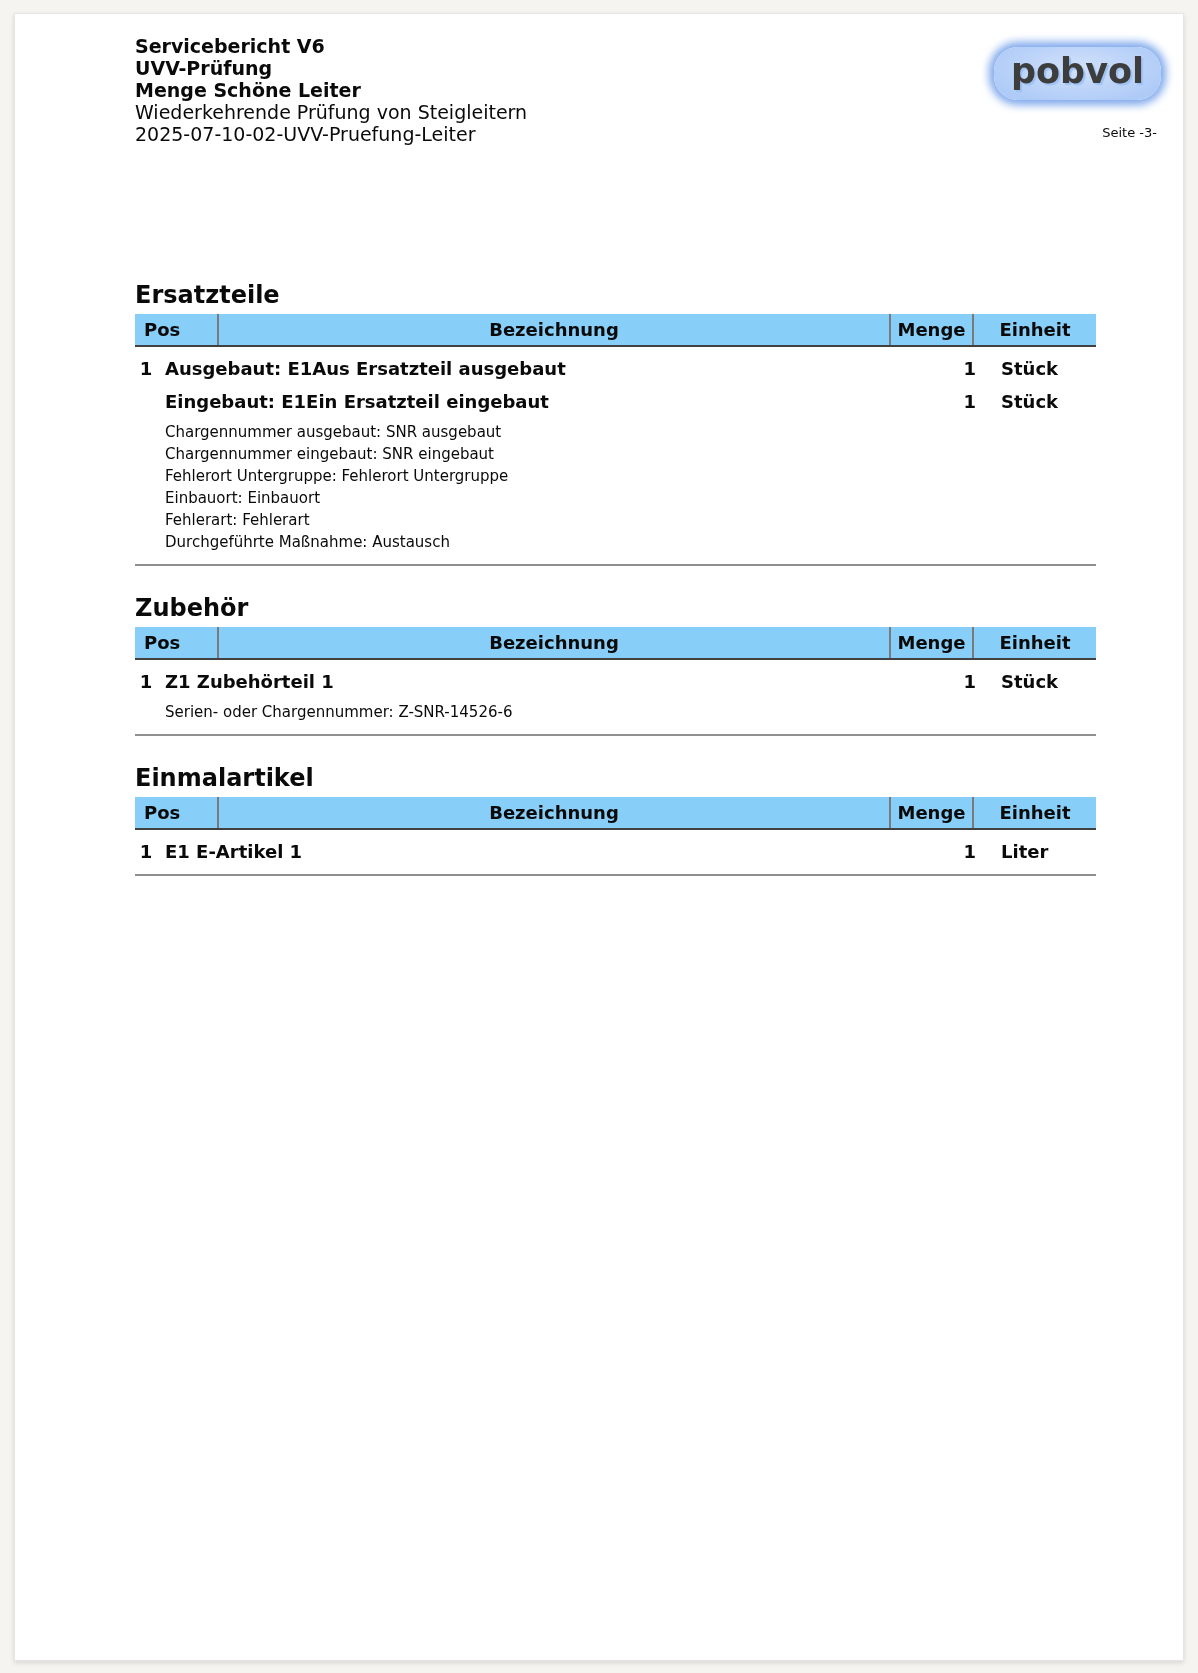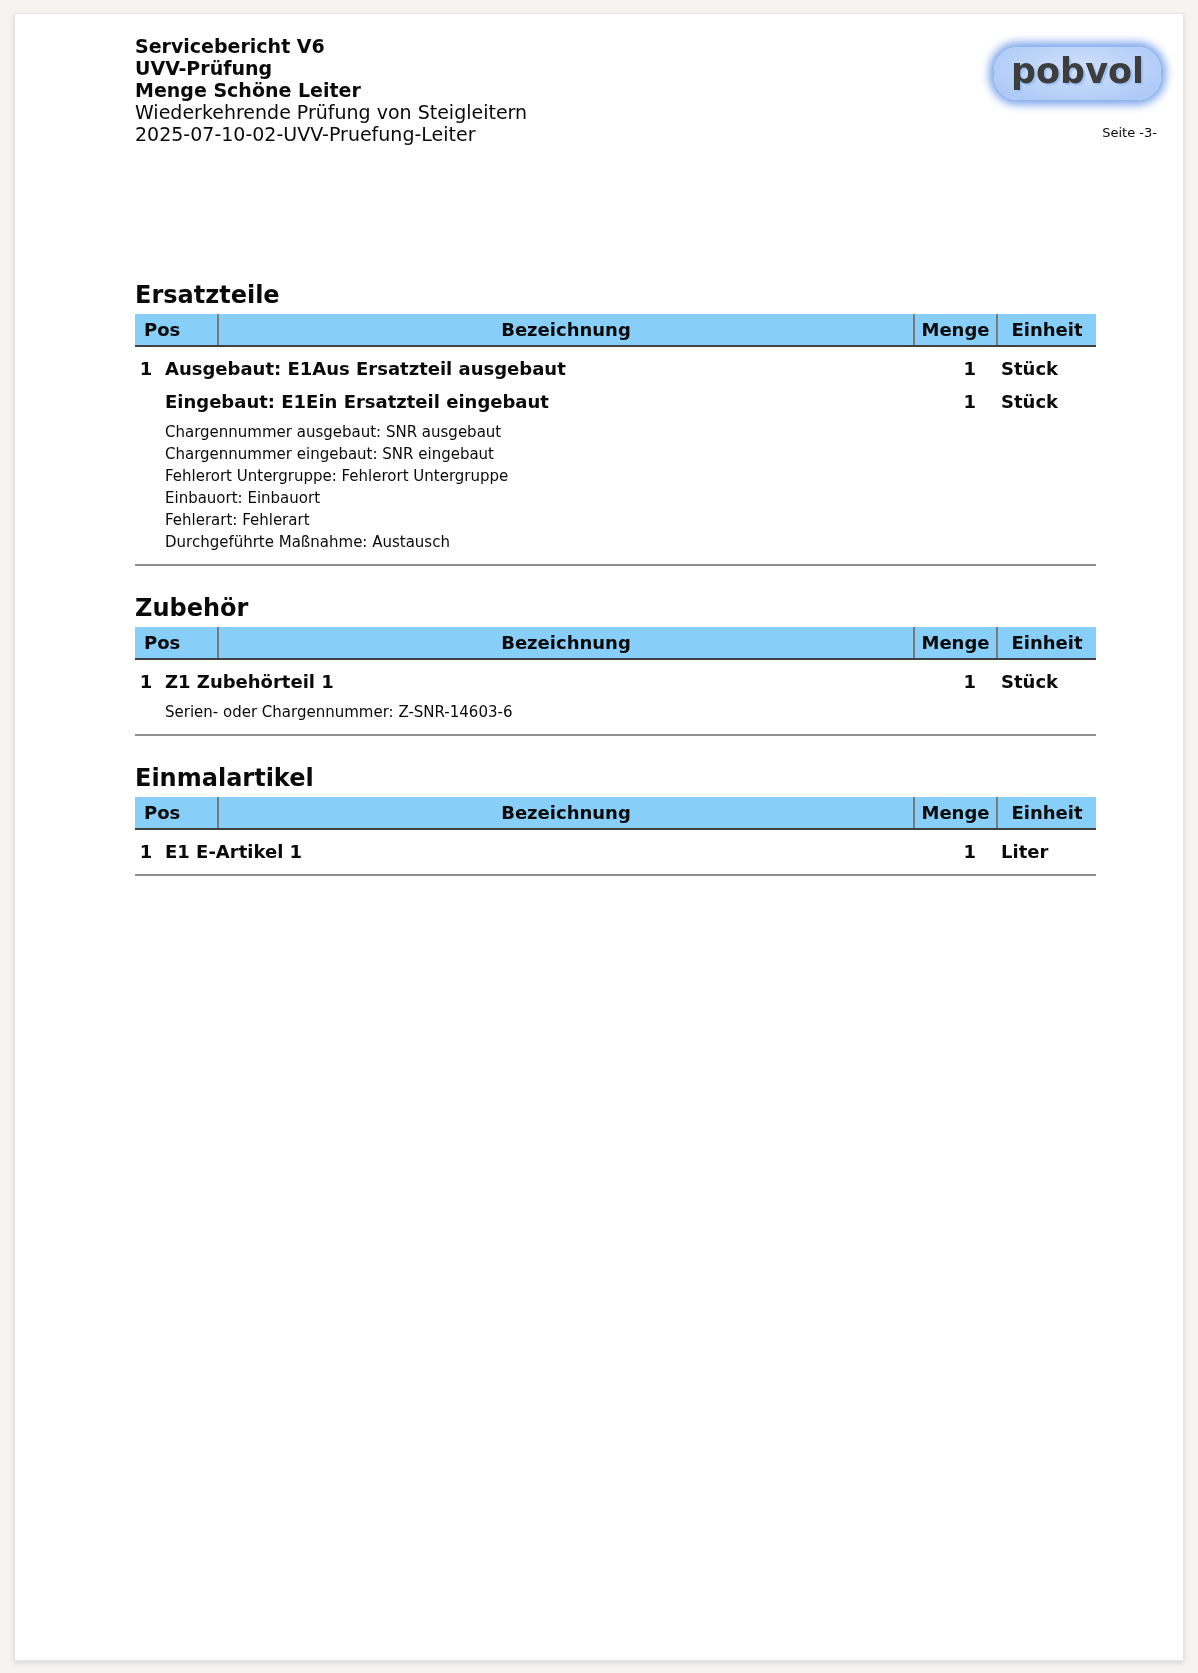--- a/index.html
+++ b/index.html
@@ -59,21 +59,21 @@
     background:var(--table-header-bg);
     border-bottom:2px solid var(--header-underline);
     height:33px;
     font-size:18px;font-weight:bold;
   }
   .thead .c{display:flex;align-items:center;justify-content:center;}
   .thead .c + .c{border-left:2px solid var(--header-separator);}
   .c.pos{width:82px;justify-content:flex-start !important;padding-left:9px;}
   .c.bez{flex:1;}
   .c.men{width:83px;text-align:right;}
-  .c.ein{width:100px;text-align:center;}
+  .c.ein{width:124px;text-align:center;}
   .trow{
     display:flex;align-items:baseline;
     font-size:18px;font-weight:bold;line-height:22px;
     padding-top:11px;
   }
   .trow .pos{width:22px;text-align:center;flex:none;}
   .trow .bez{flex:1;padding-left:8px;}
   .trow .men{width:105px;flex:none;text-align:right;padding-right:12px;}
   .trow .ein{width:108px;flex:none;padding-left:13px;}
   .details{margin:8px 0 0 30px;font-size:15px;line-height:22px;}
@@ -138,21 +138,21 @@
         <div class="c men">Menge</div>
         <div class="c ein">Einheit</div>
       </div>
       <div class="trow">
         <div class="pos">1</div>
         <div class="bez">Z1 Zubehörteil 1</div>
         <div class="men">1</div>
         <div class="ein">Stück</div>
       </div>
       <div class="details">
-        <div>Serien- oder Chargennummer: Z-SNR-14603-6</div>
+        <div>Serien- oder Chargennummer: Z-SNR-14526-6</div>
       </div>
       <div class="rule"></div>
     </div>
 
     <div class="section">
       <div class="section-title">Einmalartikel</div>
       <div class="thead">
         <div class="c pos">Pos</div>
         <div class="c bez">Bezeichnung</div>
         <div class="c men">Menge</div>

